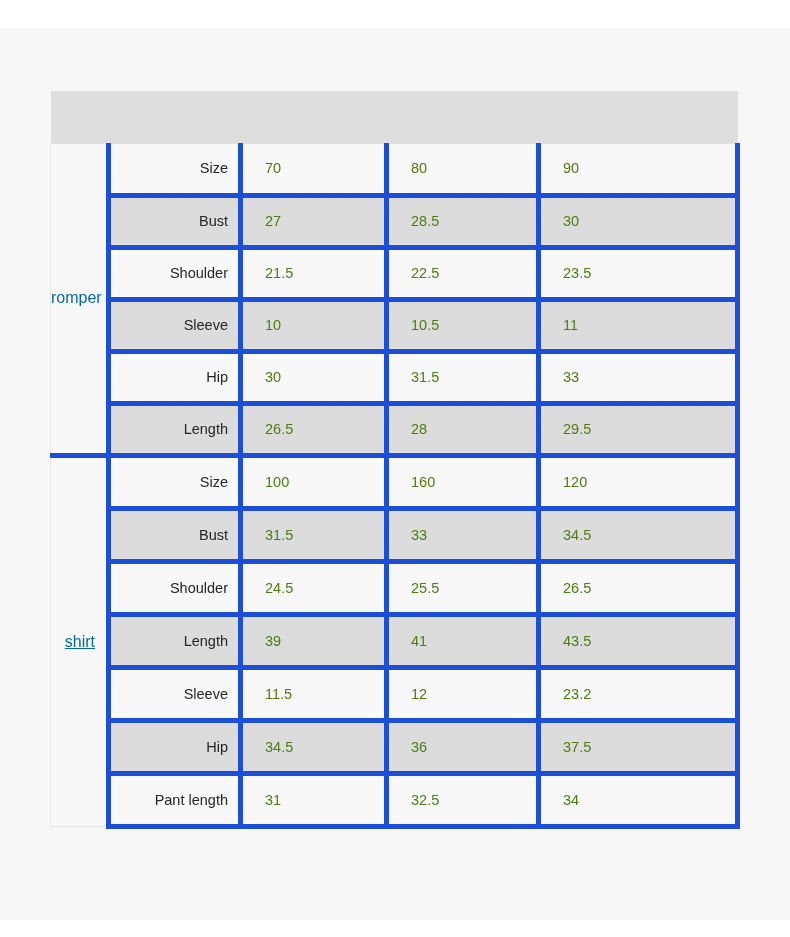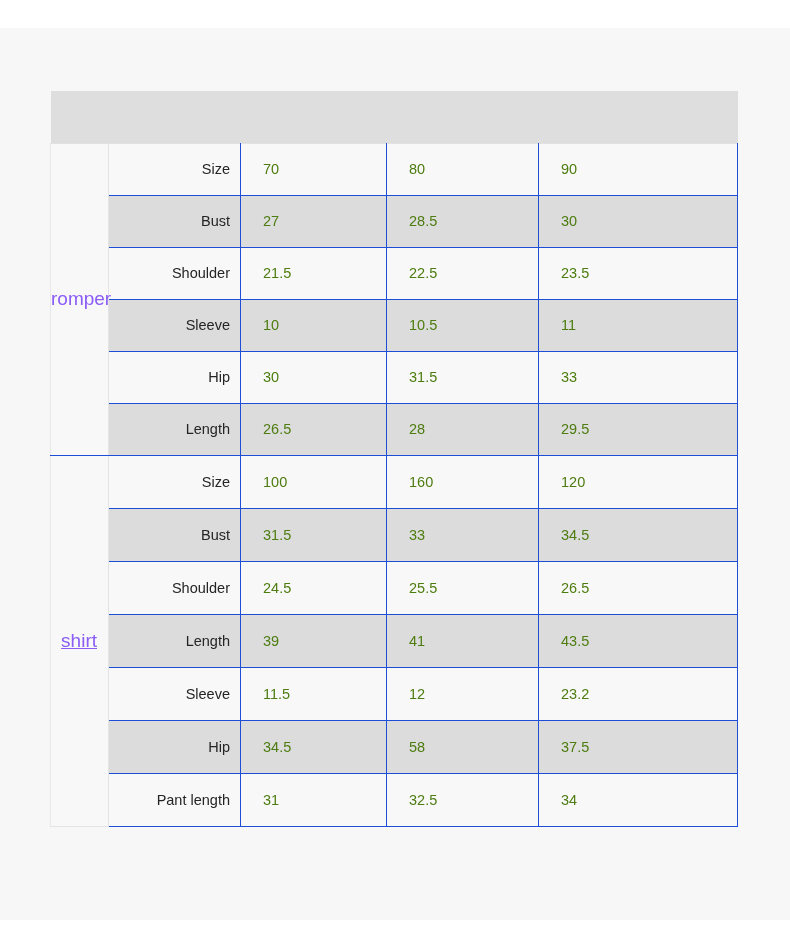--- a/index.html
+++ b/index.html
@@ -52,31 +52,31 @@
   
   tr.banner-row td {
     height: 52px;
     background: #dedede;
     border: none;
     padding: 0;
   }
 
   
   td {
-    border: 1px solid #1d4ed8;
+    border: 5px solid #1d4ed8;
     padding: 0;
     vertical-align: middle;
   }
 
   td.cat {
     background: #f8f8f8;
     text-align: right;
     padding-right: 11px;
-    font-size: 19px;
-    color: #8b5cf6;
+    font-size: 16px;
+    color: #0369a1;
     border-right: 1px solid #e4e4e4;
     border-left: 1px solid #e8e8e8;
   }
 
   td.metric {
     text-align: right;
     padding-right: 10px;
     font-size: 14.5px;
     color: #252525;
     white-space: nowrap;
@@ -193,21 +193,21 @@
         </tr>
         <tr class="r-light sec-b">
           <td class="metric">Sleeve</td>
           <td class="val">11.5</td>
           <td class="val">12</td>
           <td class="val">23.2</td>
         </tr>
         <tr class="r-dark sec-b">
           <td class="metric">Hip</td>
           <td class="val">34.5</td>
-          <td class="val">58</td>
+          <td class="val">36</td>
           <td class="val">37.5</td>
         </tr>
         <tr class="r-light sec-b">
           <td class="metric">Pant length</td>
           <td class="val">31</td>
           <td class="val">32.5</td>
           <td class="val">34</td>
         </tr>
 
       </tbody>

